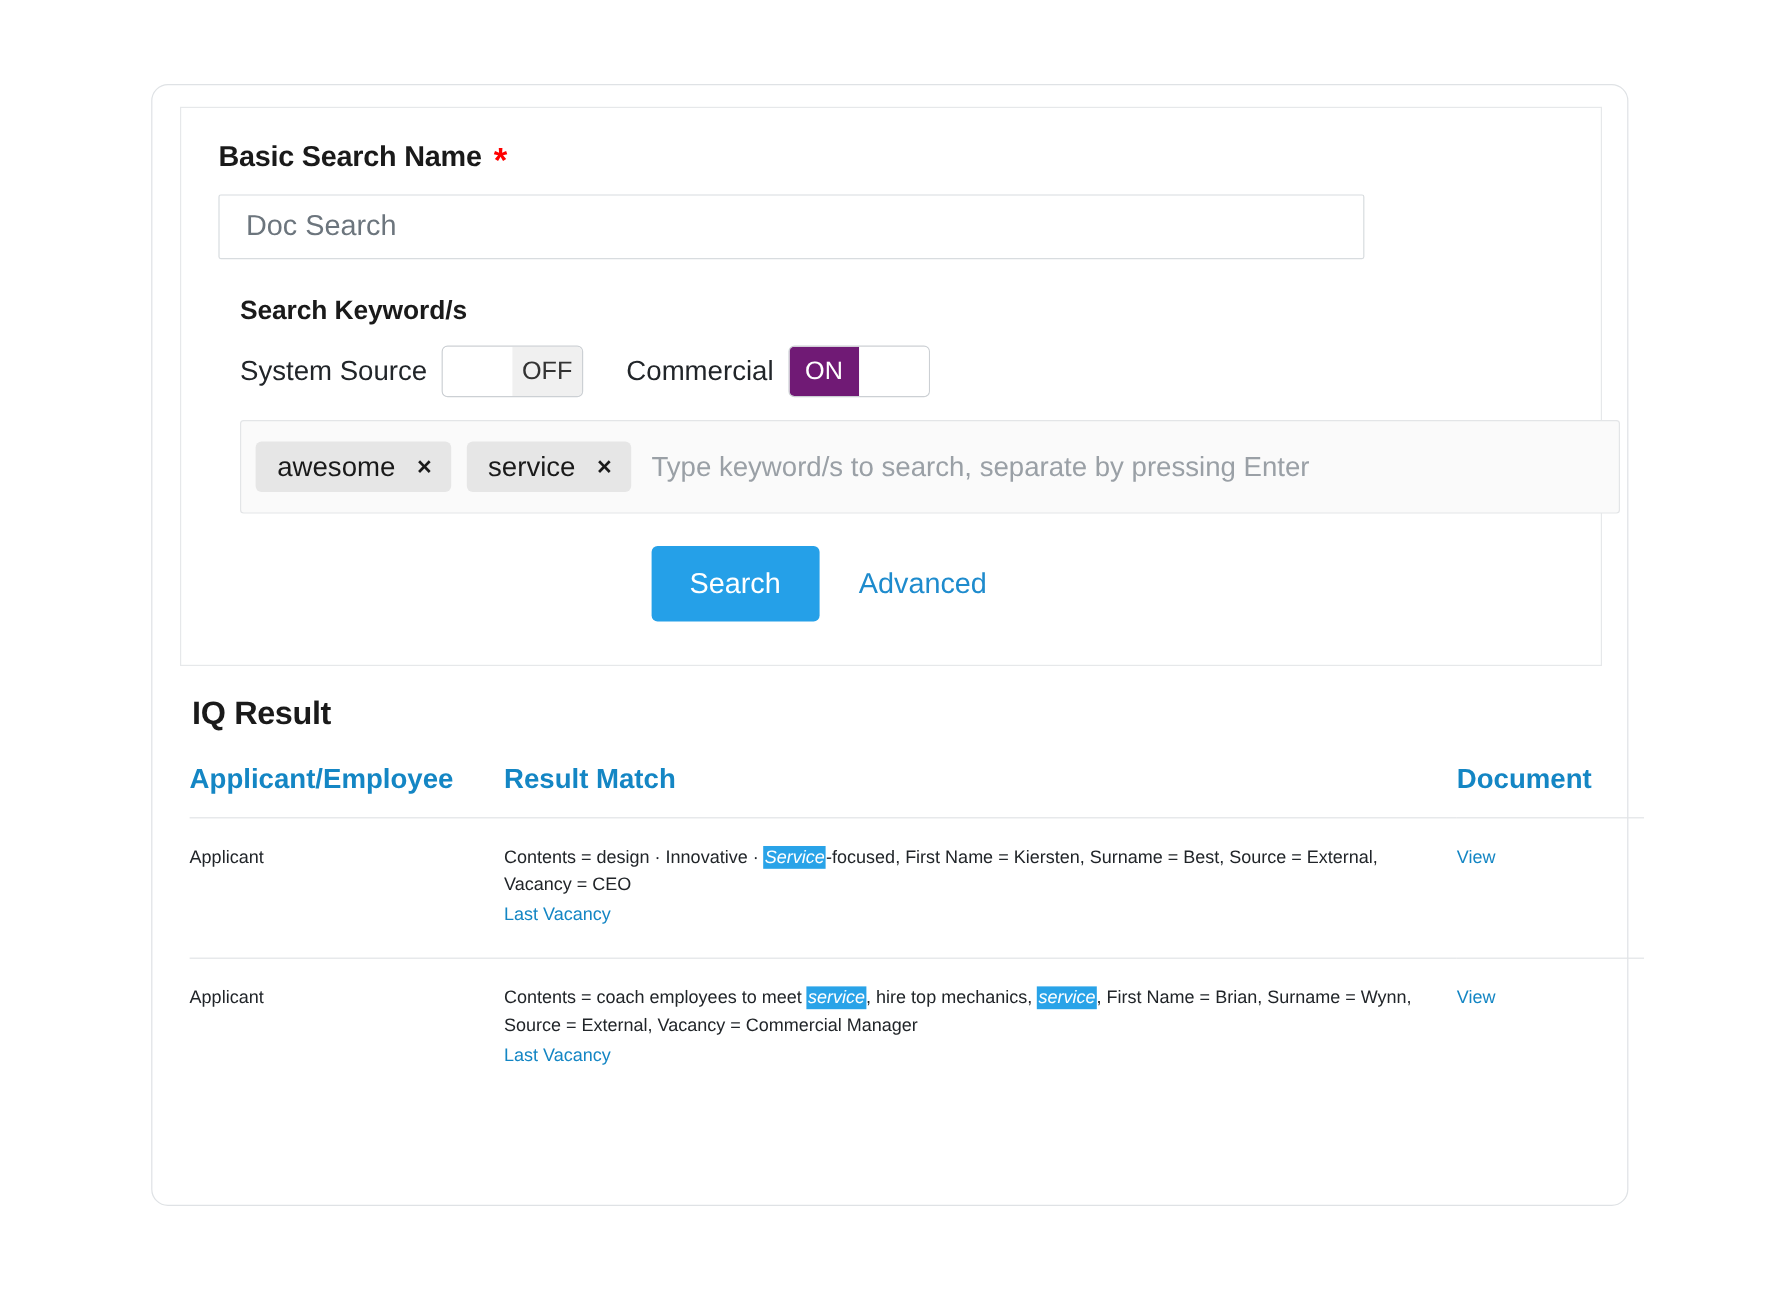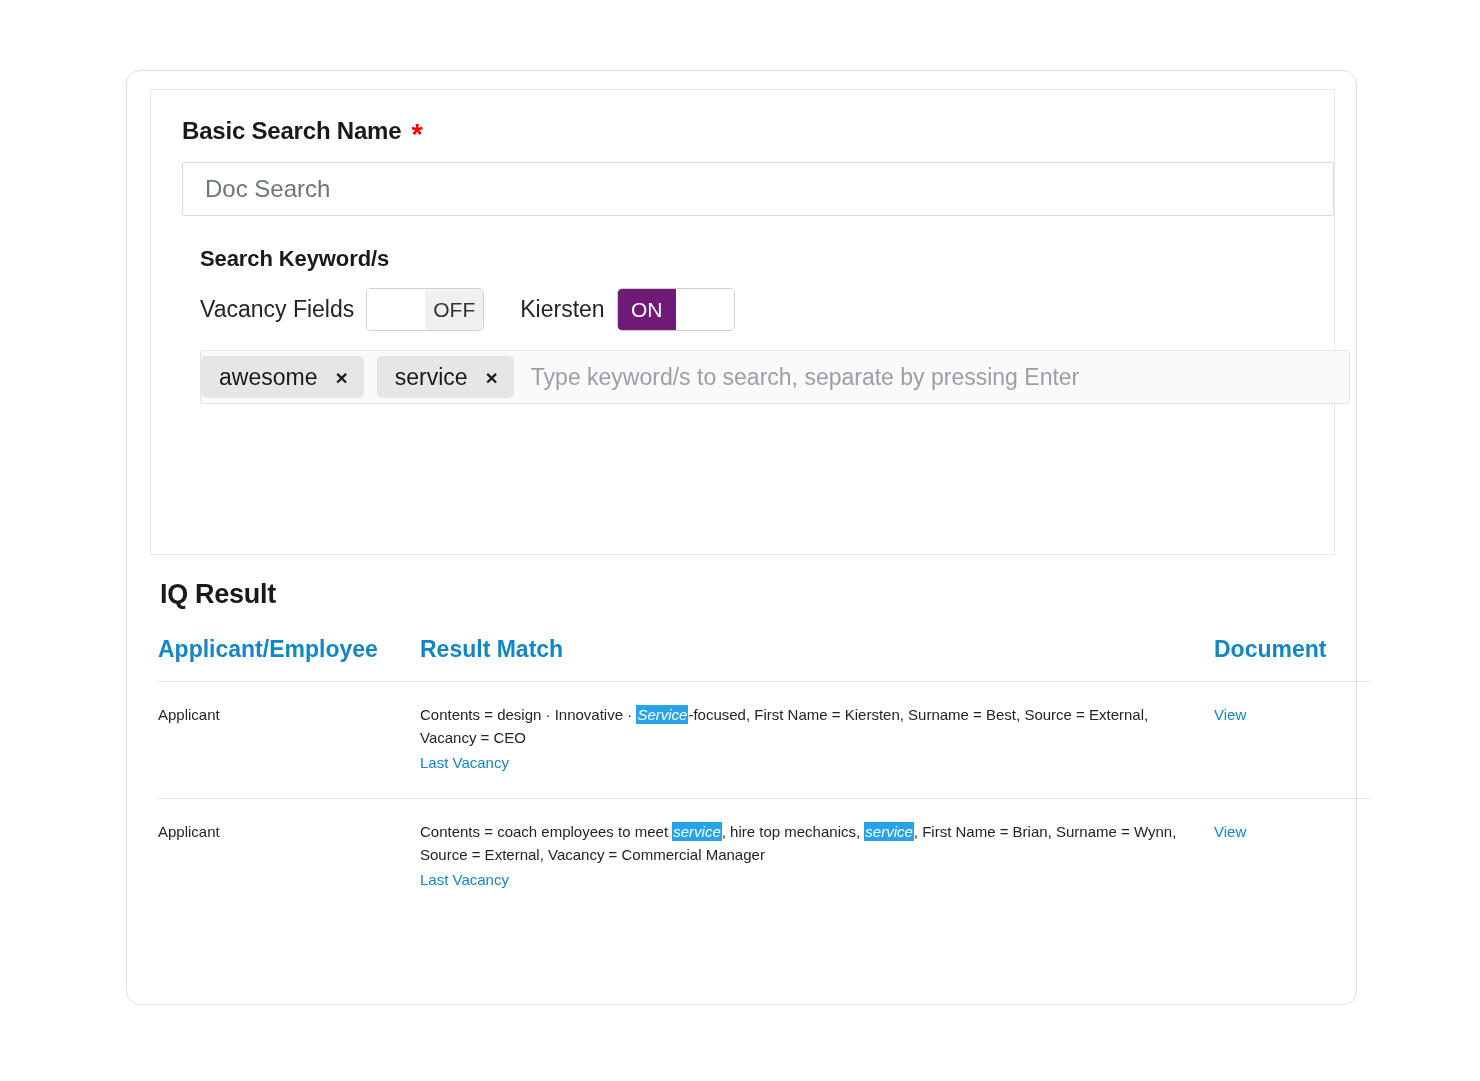--- a/index.html
+++ b/index.html
@@ -59,21 +59,21 @@
     font-size: 29px;
     line-height: 1;
     margin-left: 10px;
     font-weight: bold;
     position: relative;
     top: 4px;
   }
 
   #search-name-input {
     display: block;
-    width: 1152px;
+    width: 955px;
     height: 54px;
     box-sizing: border-box;
     border: 1px solid #d8dcdf;
     border-radius: 2px;
     font-family: "Liberation Sans", sans-serif;
     font-size: 24px;
     color: #6c757d;
     padding: 0 22px;
     outline: none;
     background: #ffffff;
@@ -121,28 +121,28 @@
   .toggle.off .half.left { background: #ffffff; }
   .toggle.off .half.right { background: #f0f0f0; color: #333333; }
   .toggle.on .half.left { background: #701a75; color: #ffffff; }
   .toggle.on .half.right { background: #ffffff; }
   #documents-toggle-label { margin-left: 36px; }
 
   
   #keyword-input-box {
     margin: 19px 0 0 18px;
     width: 1150px;
-    height: 54px;
+    height: 78px;
     box-sizing: border-box;
     border: 1px solid #e3e5e7;
     background: #fafafa;
     border-radius: 3px;
     display: flex;
     align-items: center;
-    padding: 0 0;
+    padding: 0 12px;
     cursor: text;
   }
   .keyword-chip {
     display: flex;
     align-items: center;
     background: #e6e6e6;
     border-radius: 5px;
     height: 42px;
     padding: 0 16px 0 18px;
     margin-right: 13px;
@@ -270,44 +270,48 @@
       <div id="basic-search-label">
         <span>Basic Search Name</span>
         <span id="required-asterisk">*</span>
       </div>
 
       <input id="search-name-input" type="text" placeholder="Doc Search" value="Doc Search" style="">
 
       <div id="keywords-label">Search Keyword/s</div>
 
       <div id="toggles-row">
-        <span class="toggle-label">Vacancy Fields</span>
+        <span class="toggle-label">System Source</span>
         <div class="toggle off">
           <div class="half left"></div>
           <div class="half right">OFF</div>
         </div>
-        <span class="toggle-label" id="documents-toggle-label">Kiersten</span>
+        <span class="toggle-label" id="documents-toggle-label">Commercial</span>
         <div class="toggle on">
           <div class="half left">ON</div>
           <div class="half right"></div>
         </div>
       </div>
 
       <div id="keyword-input-box">
         <span class="keyword-chip">
           <span>awesome</span>
           <span class="chip-x">×</span>
         </span>
         <span class="keyword-chip">
           <span>service</span>
           <span class="chip-x">×</span>
         </span>
         <input id="keyword-text-input" type="text" placeholder="Type keyword/s to search, separate by pressing Enter" style="">
       </div>
 
+      <div id="buttons-row">
+        <button id="search-button">Search</button>
+        <a id="advanced-link">Advanced</a>
+      </div>
 
     </div>
   </div>
 
   <div id="iq-result-section">
     <div id="iq-result-title">IQ Result</div>
 
     <table id="results-table">
       <thead>
         <tr>

